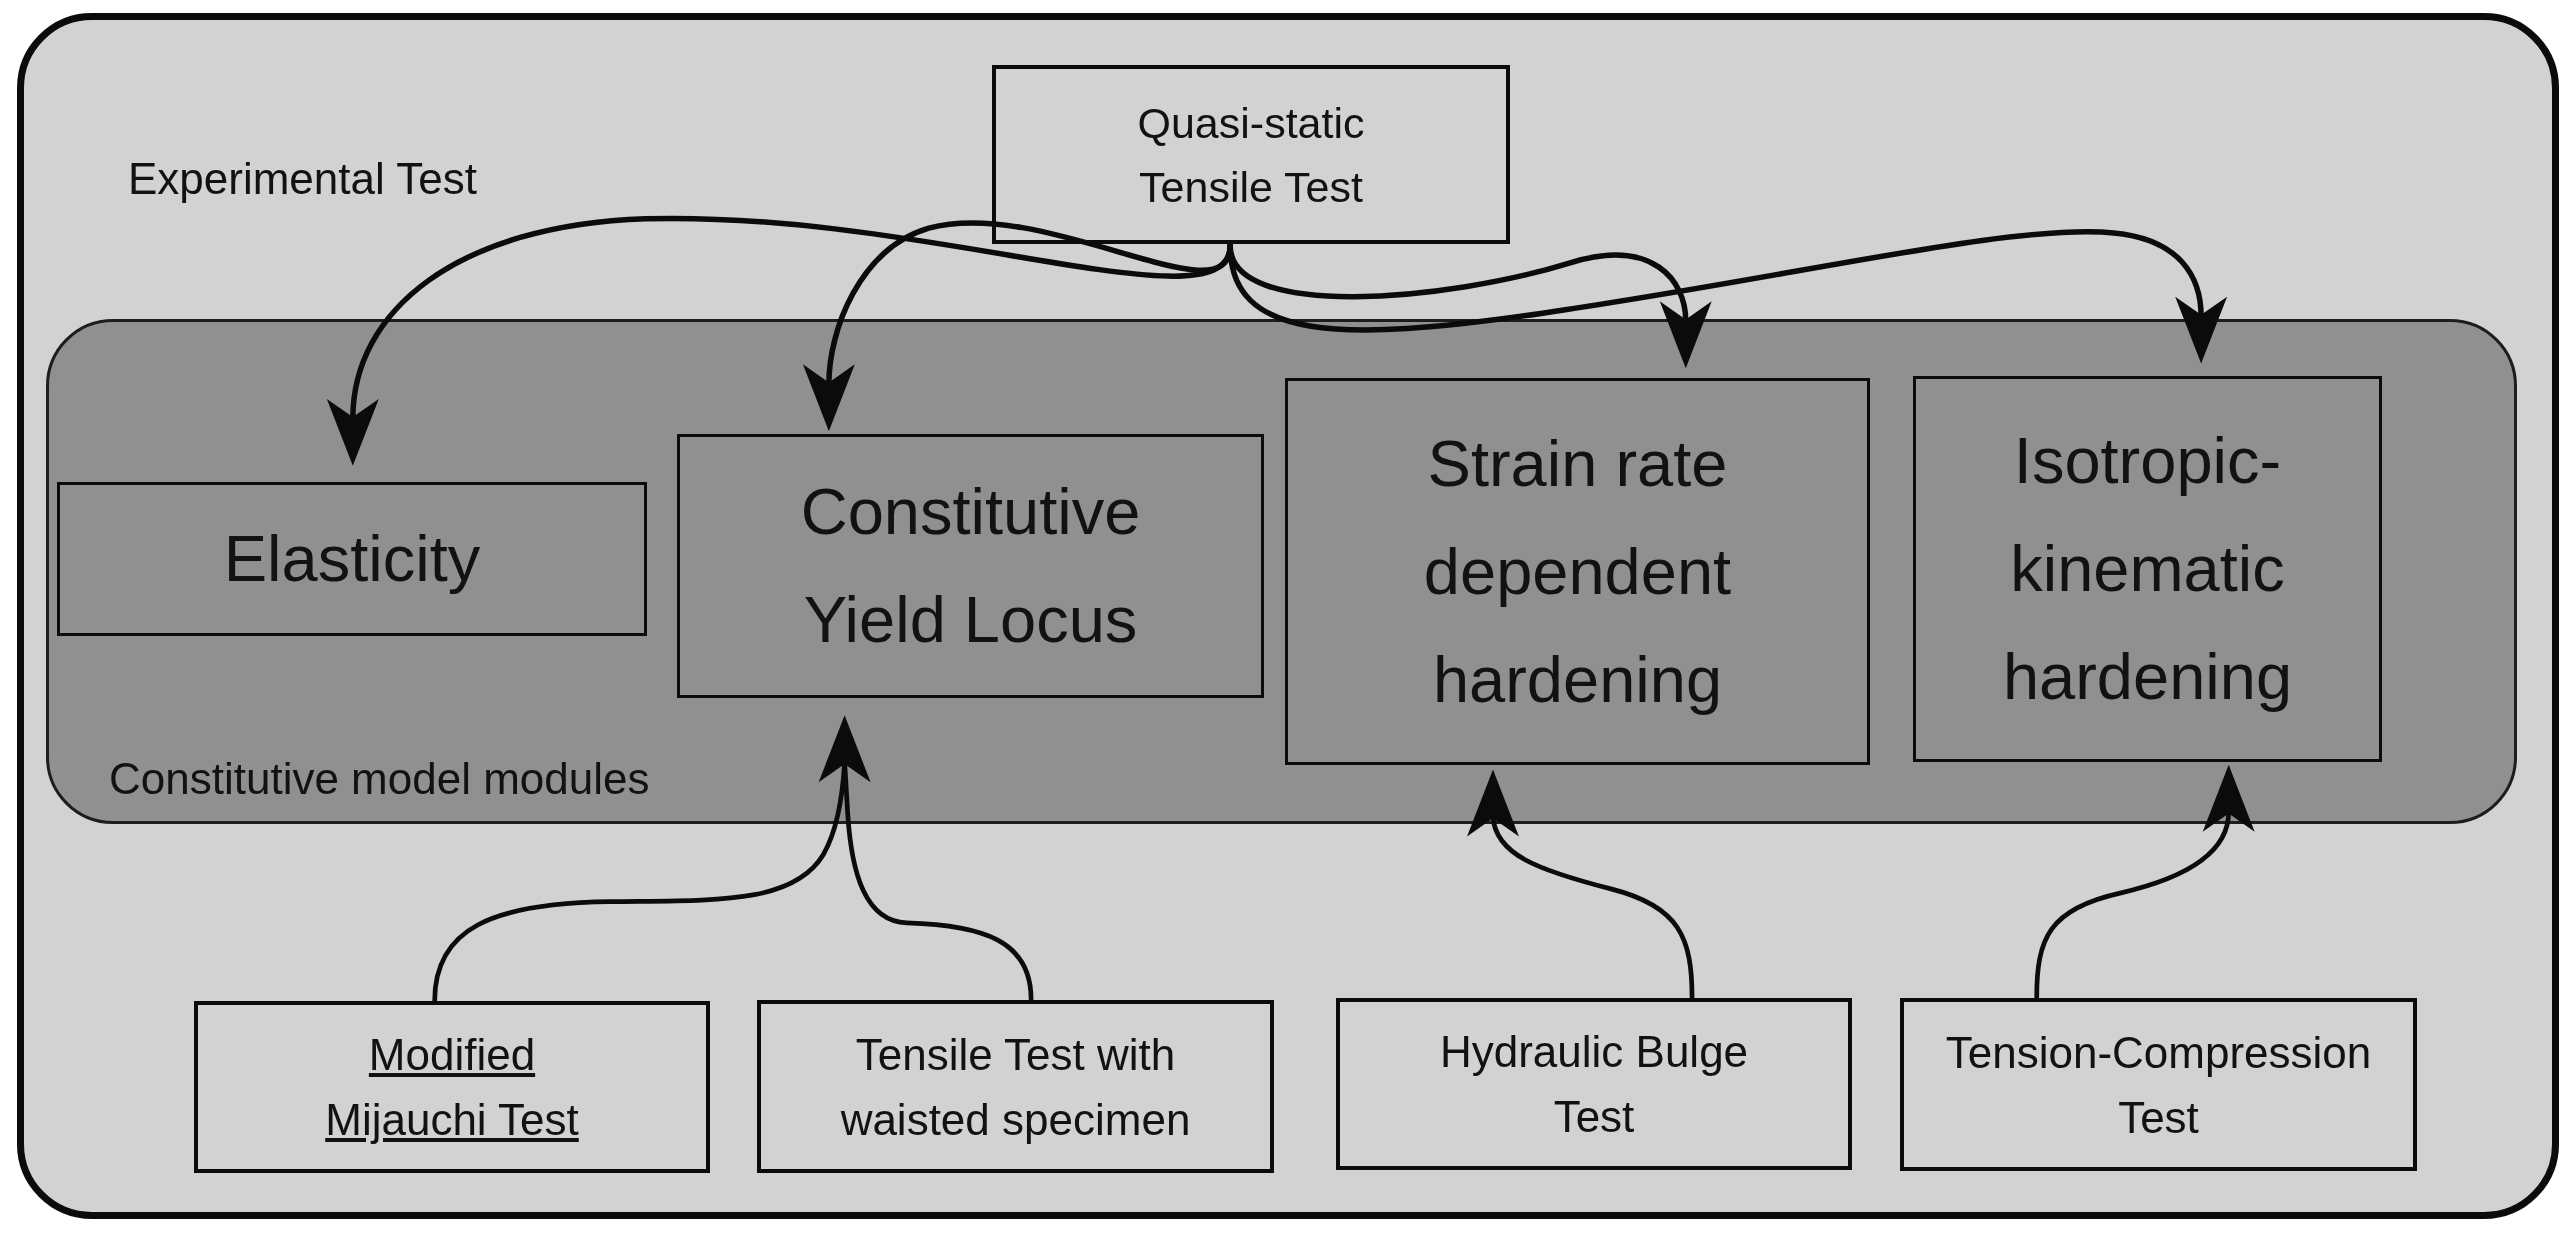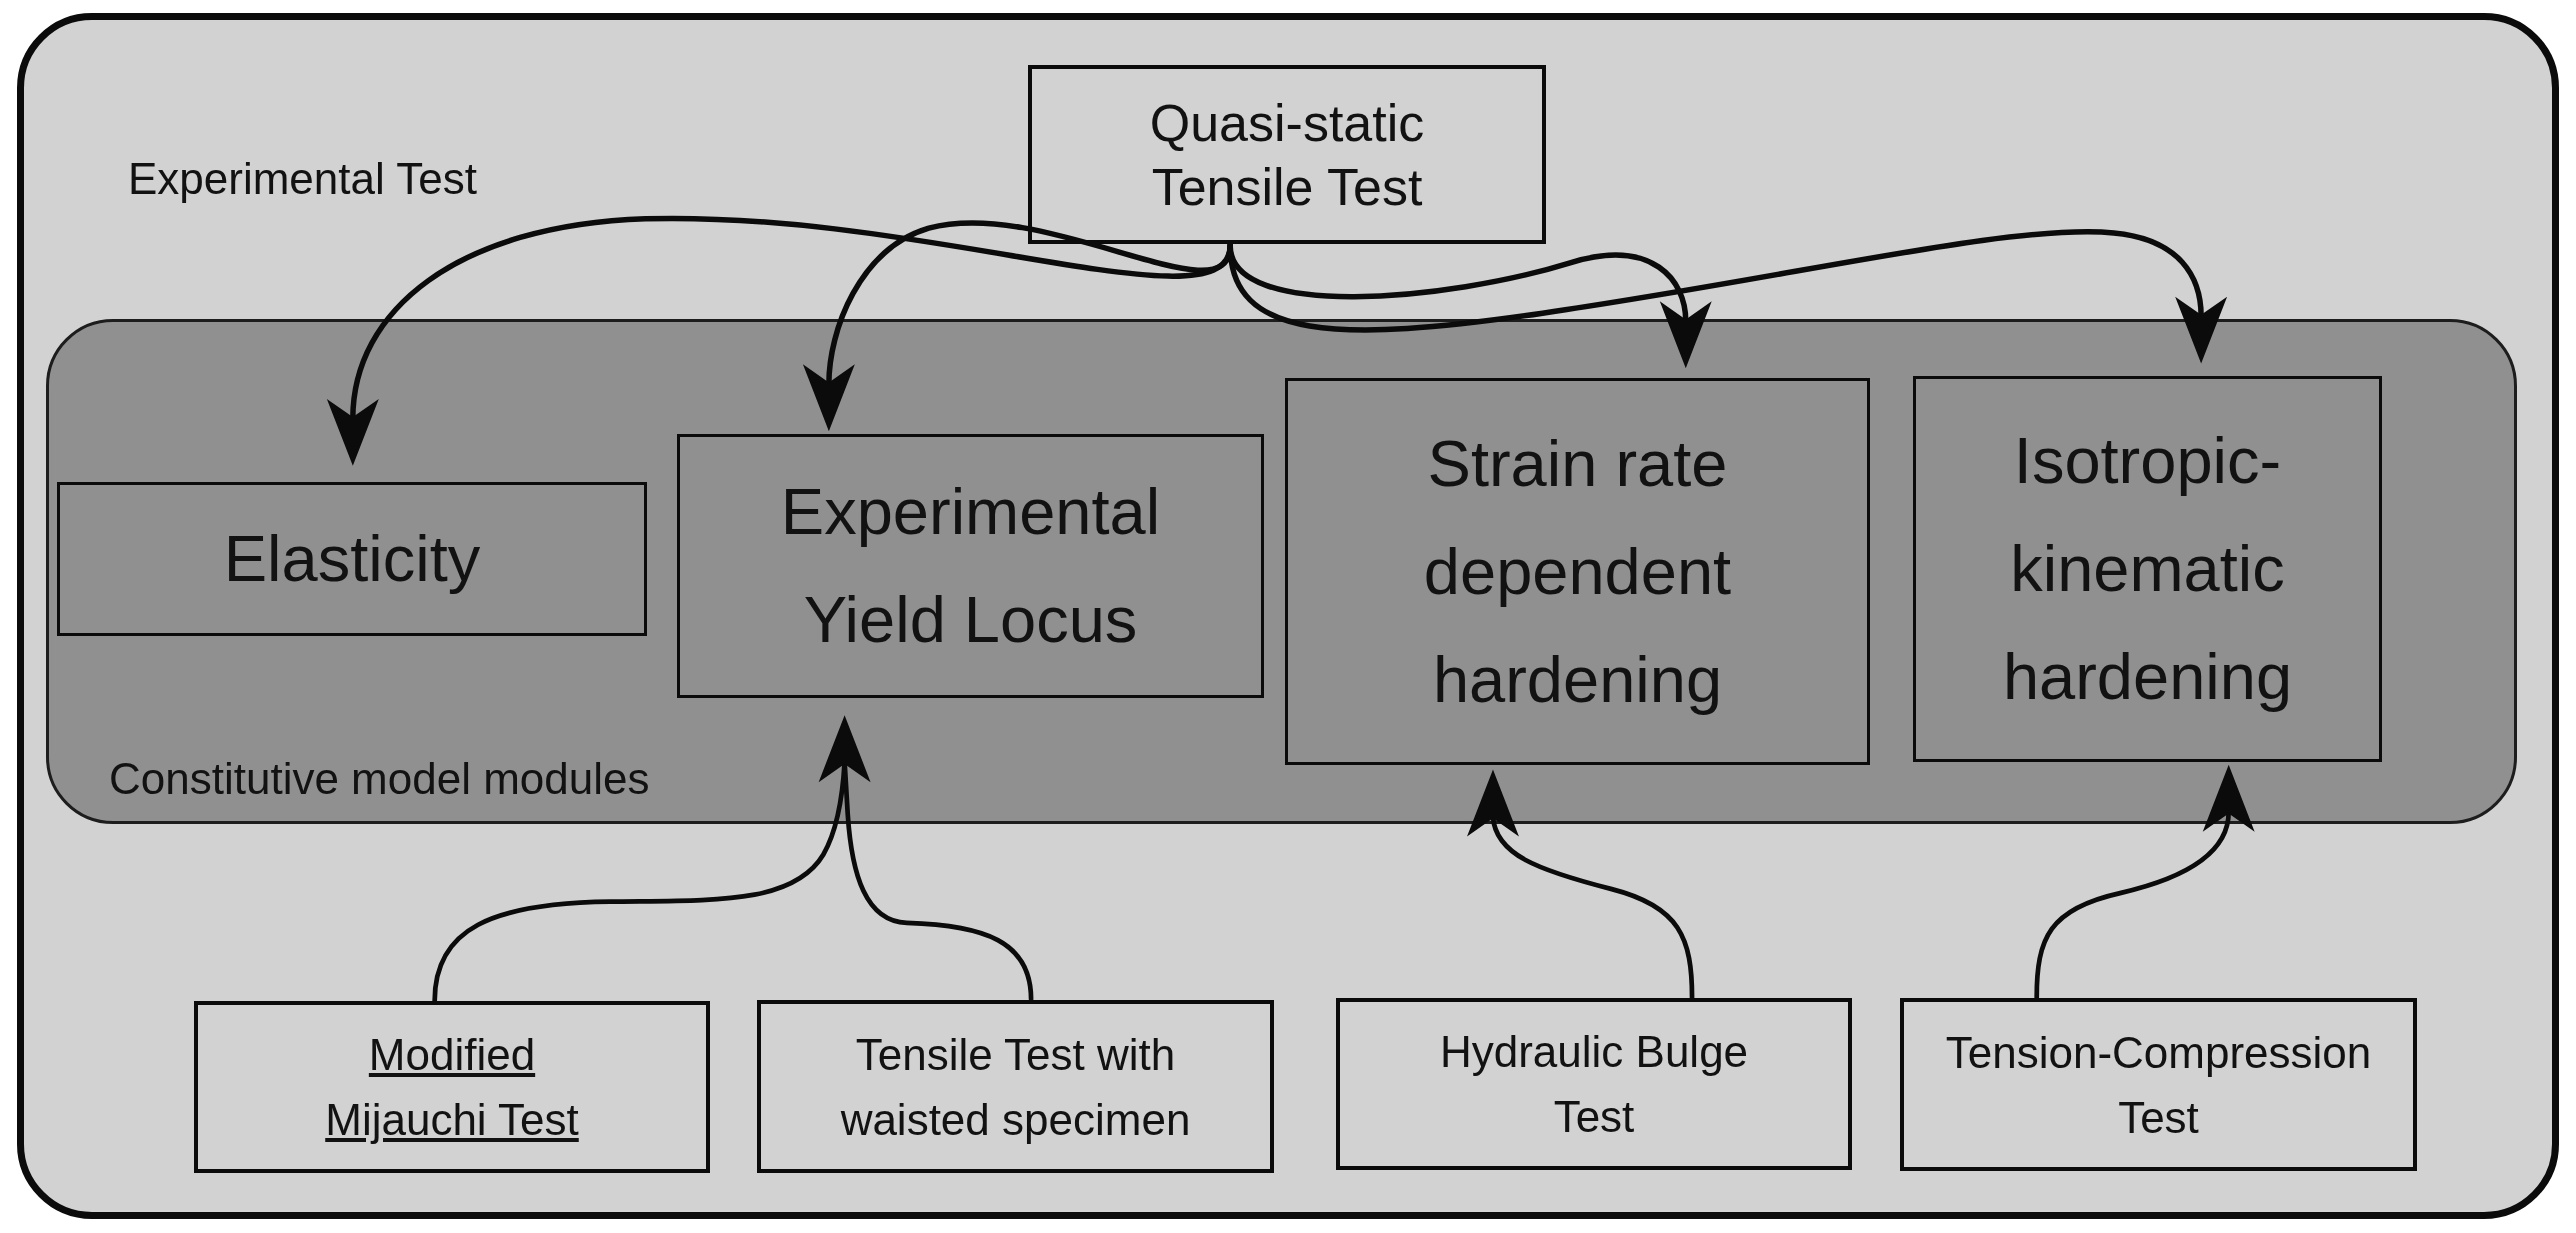--- a/index.html
+++ b/index.html
@@ -52,21 +52,21 @@
     flex-direction: column;
     align-items: center;
     justify-content: center;
     text-align: center;
     color: #121212;
     background: transparent;
     border: 4.7px solid #0b0b0b;
     z-index: 10;
   }
   .node span { display: block; white-space: nowrap; }
-  .top-node { font-size: 52px; line-height: 64px; margin-left: 36px; }
+  .top-node { font-size: 43px; line-height: 64px; }
   .module-node { border-width: 3.9px; font-size: 65px; line-height: 108px; }
   .test-node { font-size: 44px; line-height: 65px; }
 
   #node-quasi       { left: 992px; top: 65px;   width: 518px; height: 179px; }
   #node-elasticity  { left: 49px;   top: 482px;  width: 590px; height: 154px; margin-left: 8px; }
   #node-orthotropic { left: 677px;  top: 434px;  width: 587px; height: 264px; }
   #node-strainrate  { left: 1285px; top: 378px;  width: 585px; height: 387px; }
   #node-isokin      { left: 1913px; top: 376px;  width: 469px; height: 386px; }
   #node-mijauchi    { left: 194px;  top: 1001px; width: 516px; height: 172px; text-decoration: underline; }
   #node-waisted     { left: 757px;  top: 1000px; width: 517px; height: 173px; }
@@ -111,21 +111,21 @@
   <div class="node top-node" id="node-quasi">
     <span>Quasi-static</span>
     <span>Tensile Test</span>
   </div>
 
   <div class="node module-node" id="node-elasticity">
     <span>Elasticity</span>
   </div>
 
   <div class="node module-node" id="node-orthotropic">
-    <span>Experimental</span>
+    <span>Constitutive</span>
     <span>Yield Locus</span>
   </div>
 
   <div class="node module-node" id="node-strainrate">
     <span>Strain rate</span>
     <span>dependent</span>
     <span>hardening</span>
   </div>
 
   <div class="node module-node" id="node-isokin">

